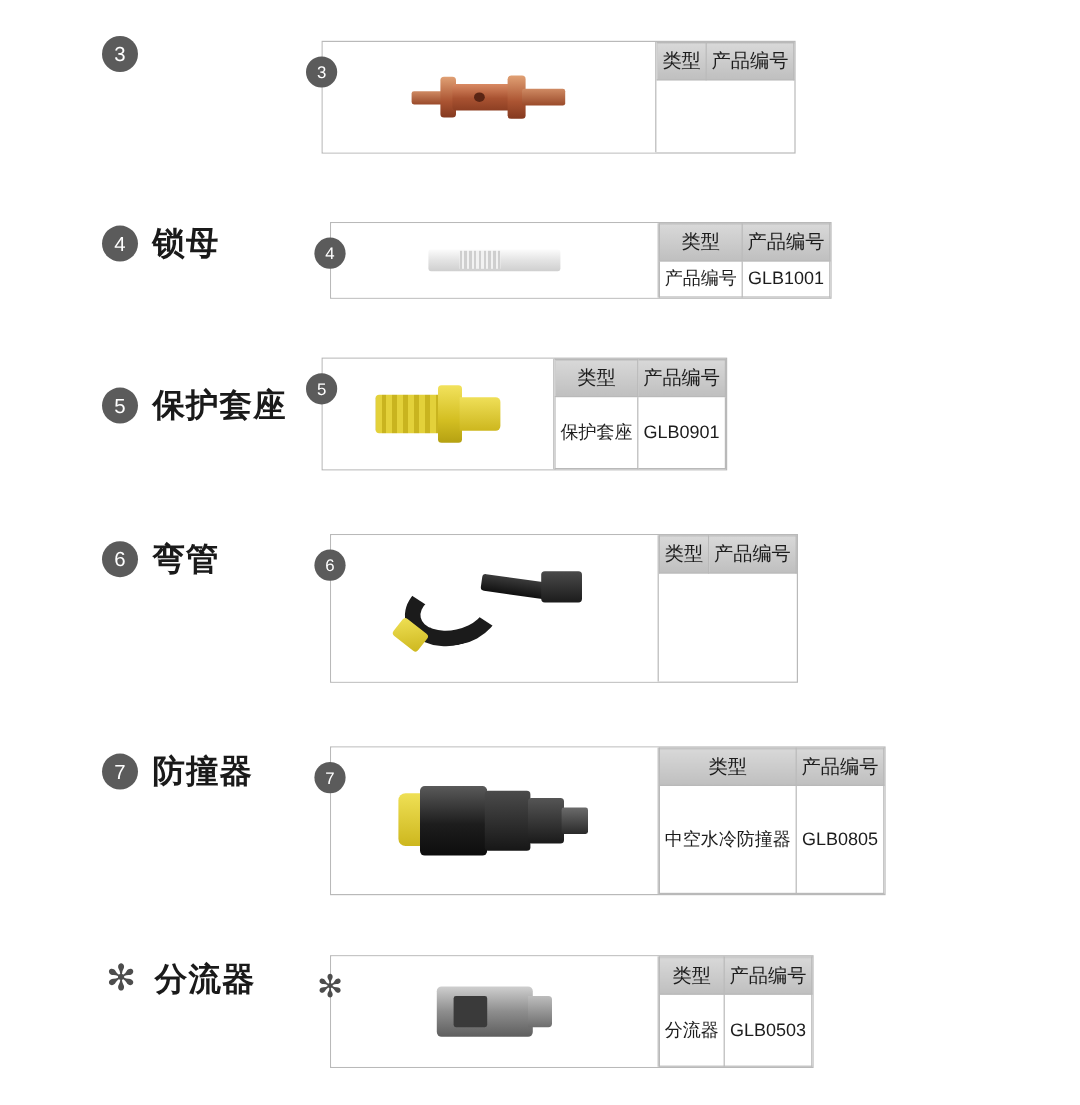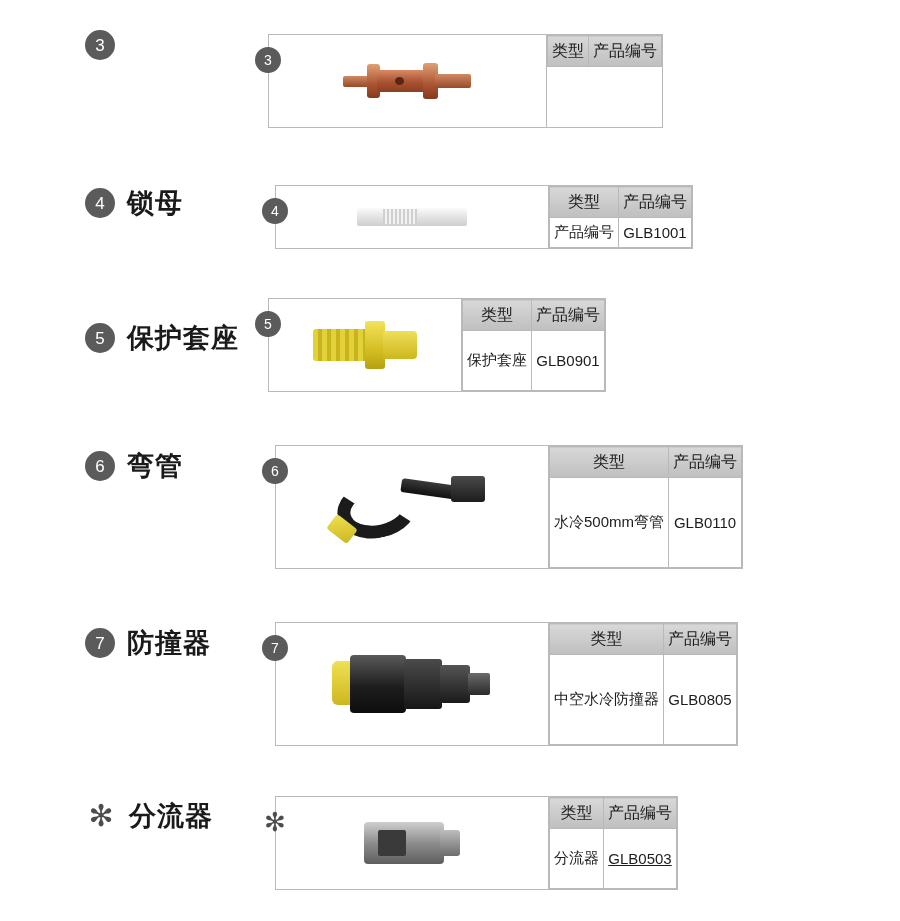--- a/index.html
+++ b/index.html
@@ -377,24 +377,20 @@
             <col class="c-type">
             <col class="c-code">
           </colgroup>
         <thead>
             <tr>
           <th>类型</th>
           <th>产品编号</th>
         </tr>
           </thead>
         <tbody>
-          <tr>
-            <td>水冷500mm弯管</td>
-            <td>GLB0110</td>
-          </tr>
         </tbody>
       </table>
     </div>
   </div>
 
   <div class="section" style="position:absolute; left:85px; top:625px;">
     <div class="label-block">
       <div class="circle-num">7</div>
       <div class="sec-title">防撞器</div>
     </div>
@@ -451,20 +447,20 @@
           </colgroup>
         <thead>
             <tr>
           <th>类型</th>
           <th>产品编号</th>
         </tr>
           </thead>
         <tbody>
           <tr>
             <td style="height:60px;">分流器</td>
-            <td style="height:60px;text-decoration:underline;">GLB0503</td>
+            <td style="height:60px;">GLB0503</td>
           </tr>
         </tbody>
       </table>
     </div>
   </div>
 
 </div>
 
 </body></html>

